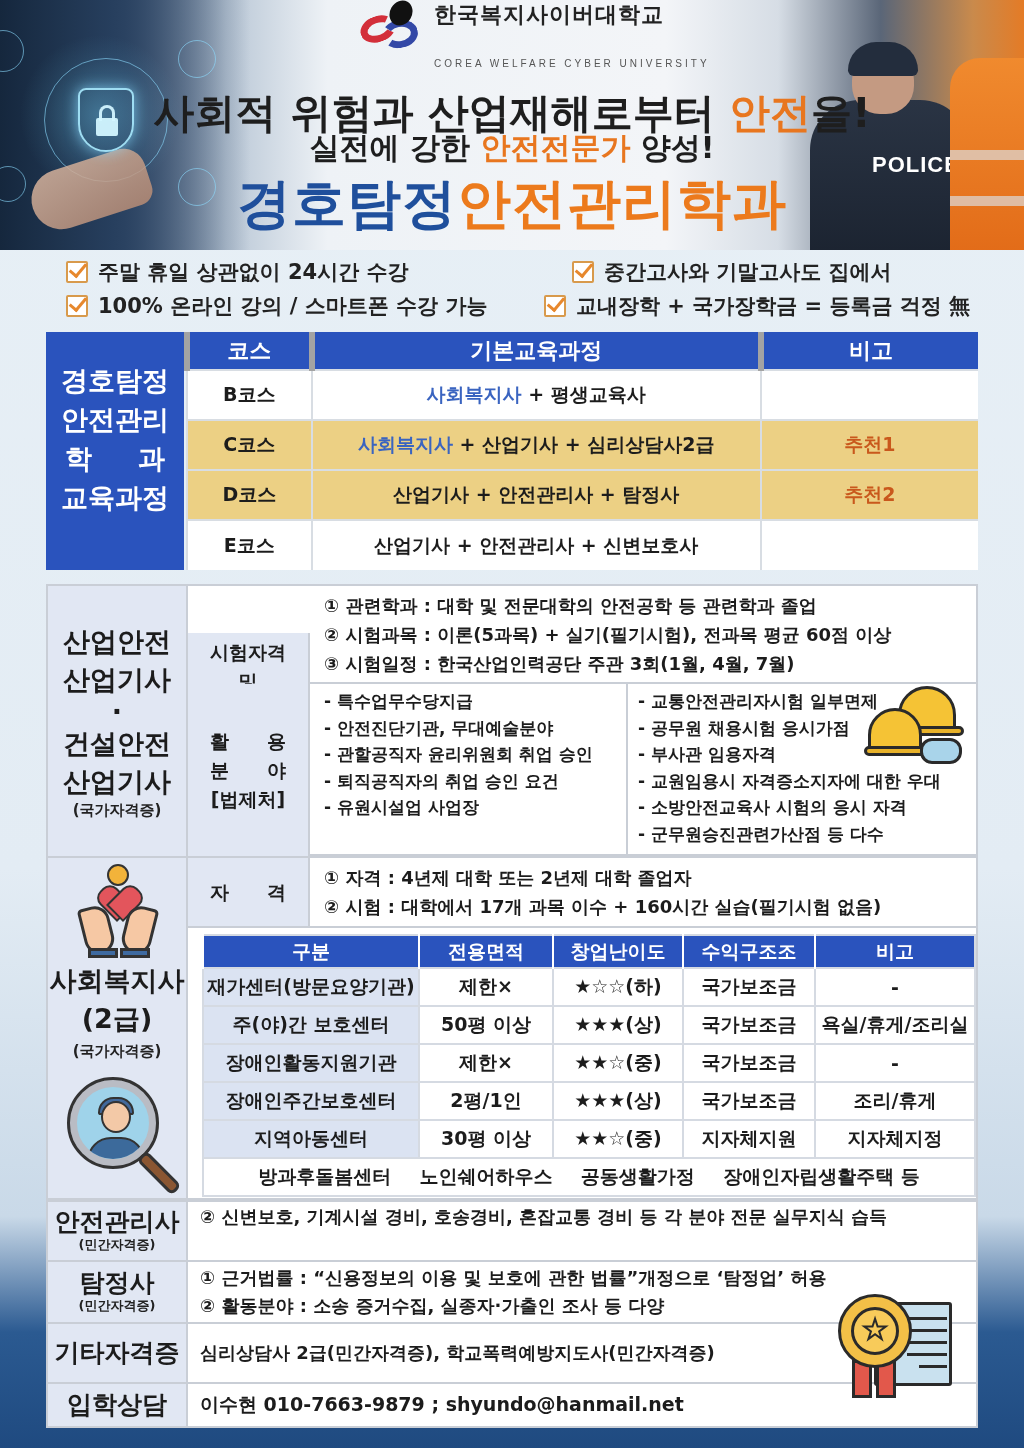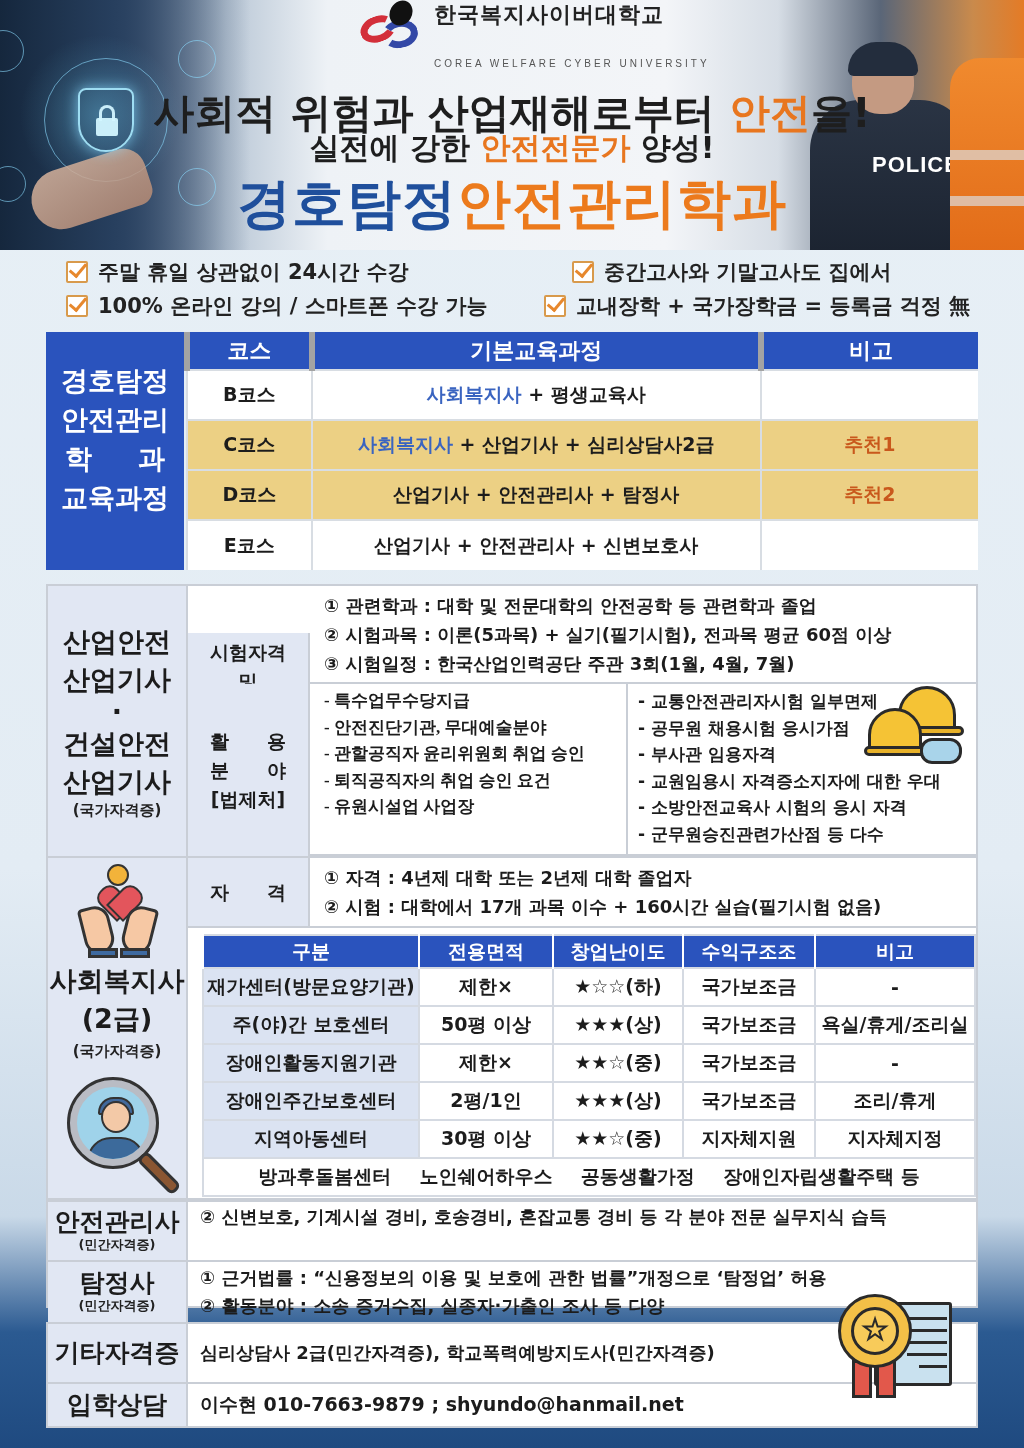--- a/index.html
+++ b/index.html
@@ -294,21 +294,21 @@
     <div>② 시험과목 : 이론(5과목) + 실기(필기시험), 전과목 평균 60점 이상</div>
     <div>③ 시험일정 : 한국산업인력공단 주관 3회(1월, 4월, 7월)</div>
   </div>
   <div style="position:absolute;left:262px;top:96px;width:668px;height:2px;background:#c9ced6;"></div>
 
   <div class="mid-label label-col cell-border" style="left:140px;top:98px;height:172px;">
     <div>활　　용</div>
     <div>분　　야</div>
     <div>[법제처]</div>
   </div>
-  <div class="list-col" style="left:276px;top:102px;font-family:Liberation Serif, serif;">
+  <div class="list-col" style="left:276px;top:102px;">
     <div>- 특수업무수당지급</div>
     <div>- 안전진단기관, 무대예술분야</div>
     <div>- 관할공직자 윤리위원회 취업 승인</div>
     <div>- 퇴직공직자의 취업 승인 요건</div>
     <div>- 유원시설업 사업장</div>
   </div>
   <div style="position:absolute;left:578px;top:98px;width:2px;height:172px;background:#c9ced6;"></div>
   <div class="list-col" style="left:590px;top:102px;">
     <div>- 교통안전관리자시험 일부면제</div>
     <div>- 공무원 채용시험 응시가점</div>
@@ -430,21 +430,21 @@
 <div class="panel" style="top:1200px;height:62px;">
   <div class="row-label-block" style="top:0;height:58px;">
     <div class="big-label" style="font-size:25px;line-height:28px;">안전관리사</div>
     <div class="small-label" style="font-size:13px;">(민간자격증)</div>
   </div>
   <div class="row-content text-lines" style="top:1px;font-size:18px;line-height:28px;">
     <div>② 신변보호, 기계시설 경비, 호송경비, 혼잡교통 경비 등 각 분야 전문 실무지식 습득</div>
   </div>
 </div>
 
-<div class="panel" style="top:1260px;height:48px;">
+<div class="panel" style="top:1260px;height:64px;">
   <div class="row-label-block" style="top:0;height:60px;">
     <div class="big-label" style="font-size:25px;line-height:28px;">탐정사</div>
     <div class="small-label" style="font-size:13px;">(민간자격증)</div>
   </div>
   <div class="row-content text-lines" style="top:2px;font-size:18px;line-height:28px;">
     <div>① 근거법률 : “신용정보의 이용 및 보호에 관한 법률”개정으로 ‘탐정업’ 허용</div>
     <div>② 활동분야 : 소송 증거수집, 실종자·가출인 조사 등 다양</div>
   </div>
 </div>
 

